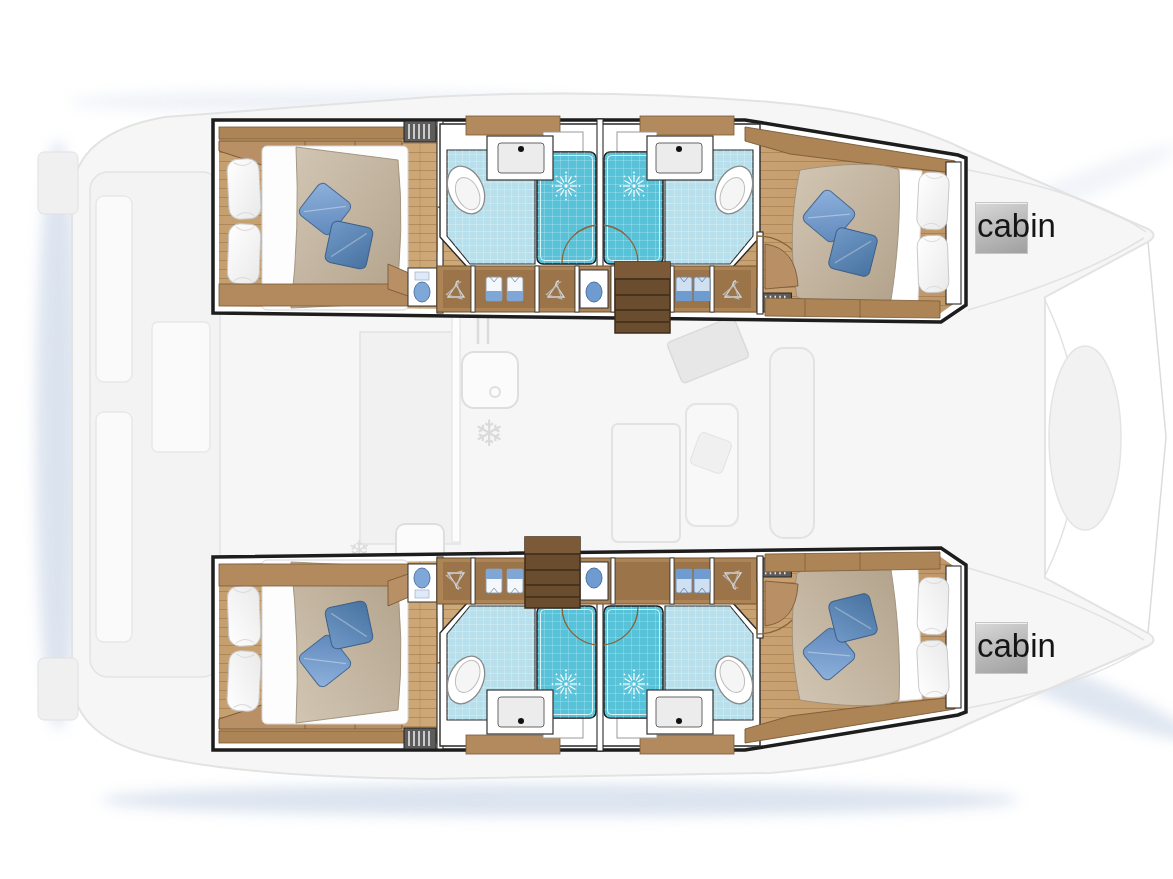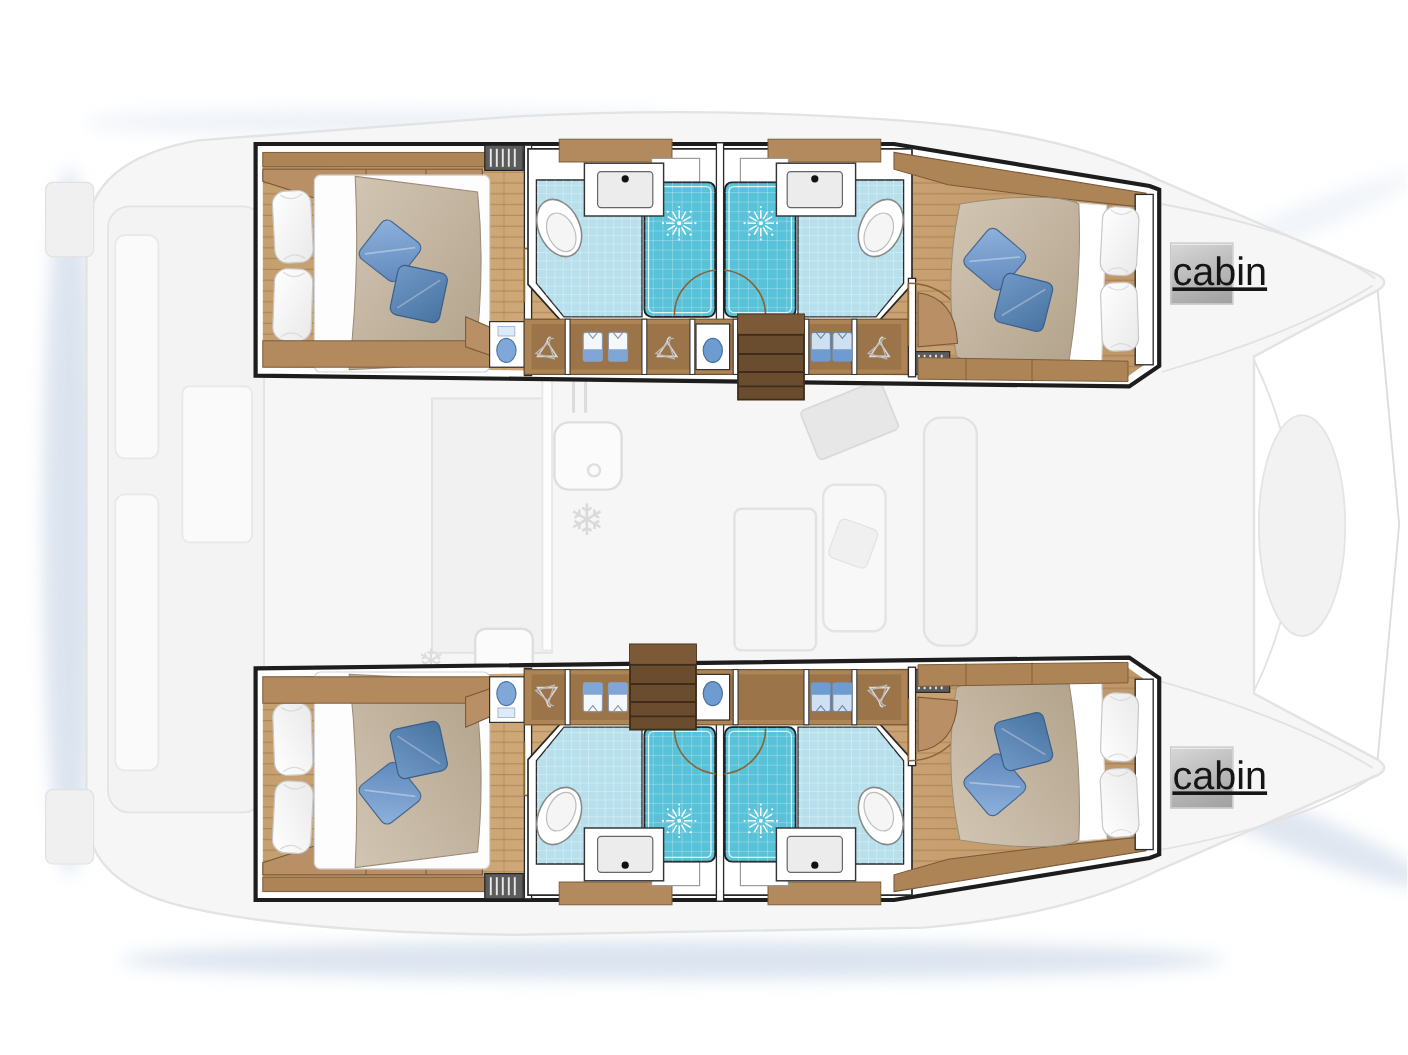--- a/index.html
+++ b/index.html
@@ -4,21 +4,21 @@
 <style>
   html,body{margin:0;padding:0;background:#ffffff;}
   .stage{position:relative;width:1173px;height:879px;background:#ffffff;overflow:hidden;
          font-family:"Liberation Sans", sans-serif;}
   .stage svg{position:absolute;left:0;top:0;}
   .cabin-label{position:absolute;width:170px;height:52px;pointer-events:none;}
   .cabin-box{position:absolute;left:0;top:0;width:51px;height:50px;
              background:linear-gradient(160deg,#d8d8d8 0%,#bdbdbd 45%,#a0a0a0 100%);
              border:1px solid #c6c6c6;box-shadow:inset 0 1px 0 rgba(255,255,255,.7);}
   .cabin-text{position:absolute;left:2px;top:50%;transform:translateY(-54%);
-              font-size:33px;color:#151515;letter-spacing:0px;white-space:nowrap;text-decoration:underline;}
+              font-size:33px;color:#151515;letter-spacing:0px;white-space:nowrap;}
 </style>
 </head>
 <body>
 
 <div class="stage">
 
 <svg width="1173" height="879" viewBox="0 0 1173 879">
   <defs>
     <filter id="blur7" x="-50%" y="-50%" width="200%" height="200%">
           <feGaussianBlur stdDeviation="7"></feGaussianBlur>

